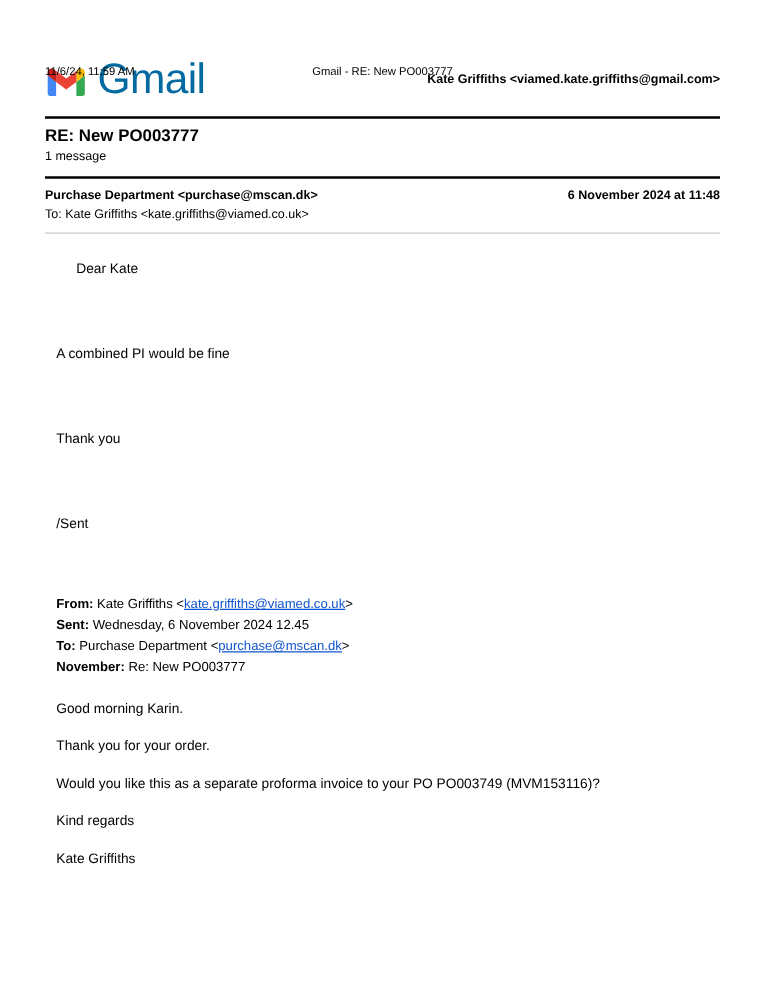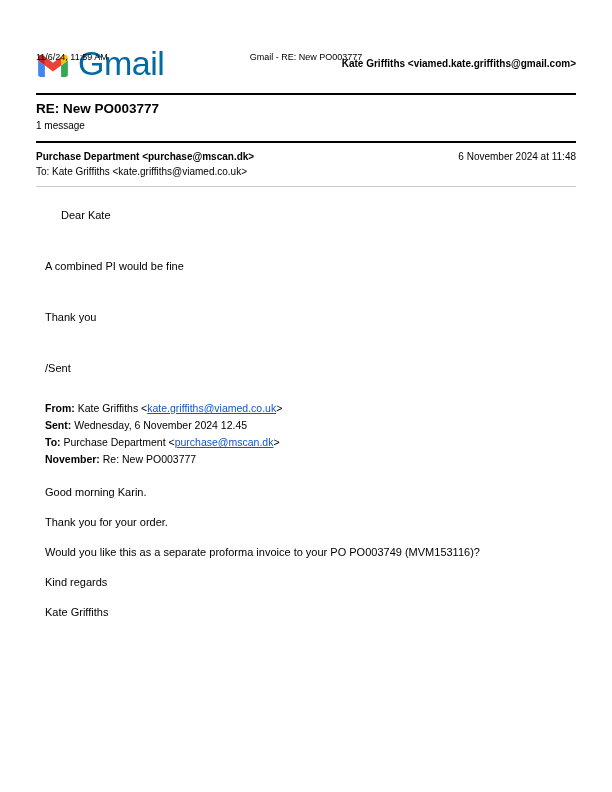--- a/index.html
+++ b/index.html
@@ -37,28 +37,28 @@
 
   .subject-block { margin-top: 6px; }
   .subject-title { font-size: 13.5px; font-weight: bold; }
   .message-count { font-size: 10px; margin-top: 4px; }
 
   .msg-head-row {
     display: flex; justify-content: space-between; align-items: baseline;
     margin-top: 8px; font-size: 10px; gap: 28px;
   }
   .msg-from { font-weight: bold; }
-  .msg-date { font-weight: normal; }
+  .msg-date { font-weight: bold; }
   .msg-to { font-size: 10px; margin-top: 4px; }
 
   .email-body { padding-left: 9px; font-size: 11px; }
-  .email-body p { margin-top: 39px; }
+  .email-body p { margin-top: 56px; }
   .email-body p.first { margin-top: 22px; padding-left: 16px; }
 
-  .quoted { margin-top: 26px; font-size: 10.5px; line-height: 17px; }
+  .quoted { margin-top: 50px; font-size: 10.5px; line-height: 17px; }
   .quoted .lbl { font-weight: bold; }
   a.link, .link { color: #1155cc; text-decoration: underline; cursor: pointer; }
 
   .reply p { margin-top: 36px; }
   .reply p.gap-lg { margin-top: 18px; }
 </style>
 </head>
 <body>
 
 <div class="page">

